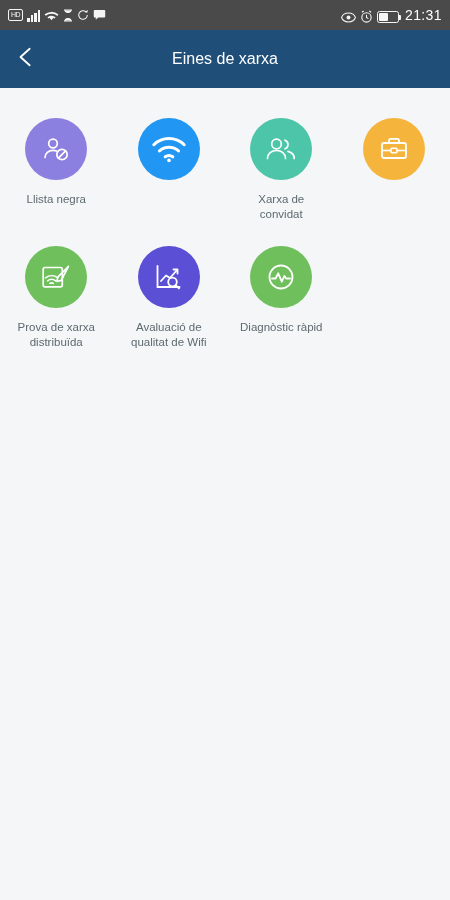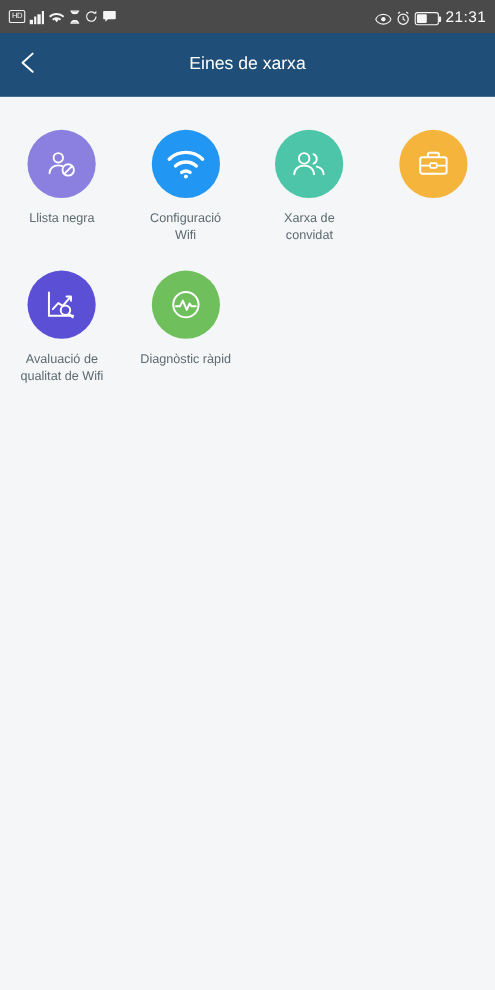--- a/index.html
+++ b/index.html
@@ -208,22 +208,20 @@
 
       <div class="tile">
         <div class="circle" style="background:#2196f3">
           <svg width="38" height="30" viewBox="0 0 40 30">
             <path d="M4 10.5a23 23 0 0 1 32 0" fill="none" stroke="#fff" stroke-width="3.2" stroke-linecap="round"></path>
             <path d="M10 17a15 15 0 0 1 20 0" fill="none" stroke="#fff" stroke-width="3.2" stroke-linecap="round"></path>
             <path d="M16 23.2a7 7 0 0 1 8 0" fill="none" stroke="#fff" stroke-width="3.2" stroke-linecap="round"></path>
             <circle cx="20" cy="27" r="1.9" fill="#fff"></circle>
           </svg>
         </div>
-        <div class="tile-label">Configuració
-Wifi</div>
       </div>
 
 
       <div class="tile">
         <div class="circle" style="background:#4cc5a8">
           <svg width="34" height="32" viewBox="0 0 34 32">
             <circle cx="12.5" cy="11" r="4.8" fill="none" stroke="#fff" stroke-width="1.7"></circle>
             <path d="M3.5 25.5c0-4.8 4-8 9-8s9 3.2 9 8" fill="none" stroke="#fff" stroke-width="1.7" stroke-linecap="round"></path>
             <path d="M21 7.2a4.6 4.6 0 0 1 0 8.6" fill="none" stroke="#fff" stroke-width="1.7" stroke-linecap="round"></path>
             <path d="M24 18.4c3.6.9 6.2 3.6 6.2 7.1" fill="none" stroke="#fff" stroke-width="1.7" stroke-linecap="round"></path>
@@ -238,20 +236,33 @@
           <svg width="32" height="30" viewBox="0 0 32 30">
             <rect x="4" y="9" width="24" height="15" rx="2" fill="none" stroke="#fff" stroke-width="1.8"></rect>
             <path d="M11 9V6.5c0-.9.7-1.6 1.6-1.6h6.8c.9 0 1.6.7 1.6 1.6V9" fill="none" stroke="#fff" stroke-width="1.8"></path>
             <path d="M4 16.5h24" stroke="#fff" stroke-width="1.6"></path>
             <rect x="13" y="14.3" width="6" height="4.4" rx="1" fill="#f5b53d" stroke="#fff" stroke-width="1.6"></rect>
           </svg>
         </div>
       </div>
 
 
+      <div class="tile">
+        <div class="circle" style="background:#6fbf5c">
+          <svg width="32" height="32" viewBox="0 0 32 32">
+            <path d="M5 6.5h15.5c1 0 1.8.8 1.8 1.8V24c0 1-.8 1.8-1.8 1.8H5c-1 0-1.8-.8-1.8-1.8V8.3c0-1 .8-1.8 1.8-1.8z" fill="none" stroke="#fff" stroke-width="1.7"></path>
+            <path d="M7.6 19.8a6.2 6.2 0 0 1 8 0" fill="none" stroke="#fff" stroke-width="1.6" stroke-linecap="round"></path>
+            <path d="M9.9 22.4a3 3 0 0 1 3.4 0" fill="none" stroke="#fff" stroke-width="1.6" stroke-linecap="round"></path>
+            <path d="M5.5 16.8a10.2 10.2 0 0 1 12.3 0" fill="none" stroke="#fff" stroke-width="1.6" stroke-linecap="round"></path>
+            <path d="M28.5 5.4 17.8 16.2l-.9 4.2 4.2-.9L28.5 5.4z" fill="none" stroke="#fff" stroke-width="1.7" stroke-linejoin="round"></path>
+          </svg>
+        </div>
+        <div class="tile-label">Prova de xarxa
+distribuïda</div>
+      </div>
 
       <div class="tile">
         <div class="circle" style="background:#5b4fd6">
           <svg width="32" height="32" viewBox="0 0 32 32">
             <path d="M4.5 5v21h22" fill="none" stroke="#fff" stroke-width="1.8" stroke-linecap="round"></path>
             <path d="M8 20l5-5.5 4 2.5 7-8" fill="none" stroke="#fff" stroke-width="1.8" stroke-linecap="round" stroke-linejoin="round"></path>
             <path d="M20.5 8.5H24.5V12.5" fill="none" stroke="#fff" stroke-width="1.8" stroke-linecap="round" stroke-linejoin="round"></path>
             <circle cx="19.5" cy="21" r="4.3" fill="#5b4fd6" stroke="#fff" stroke-width="1.8"></circle>
             <path d="M22.7 24.2 26 27.4" stroke="#fff" stroke-width="1.9" stroke-linecap="round"></path>
           </svg>

